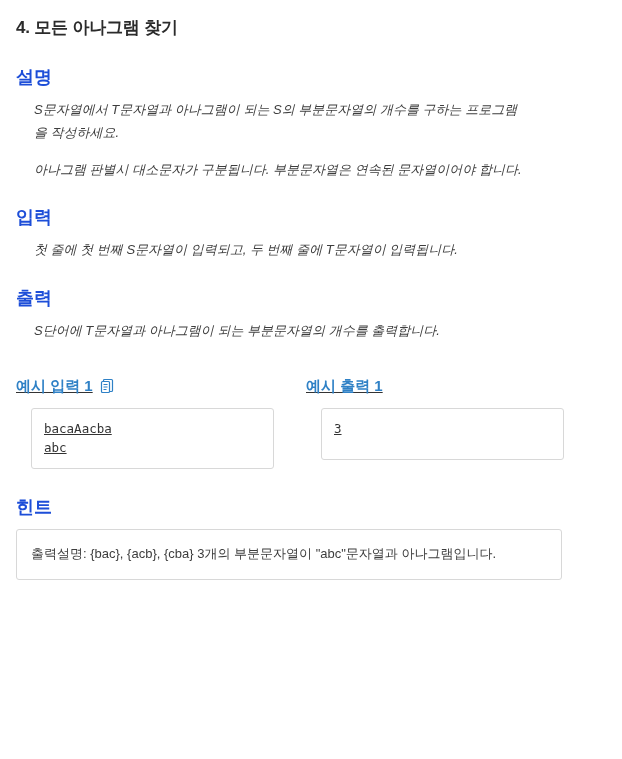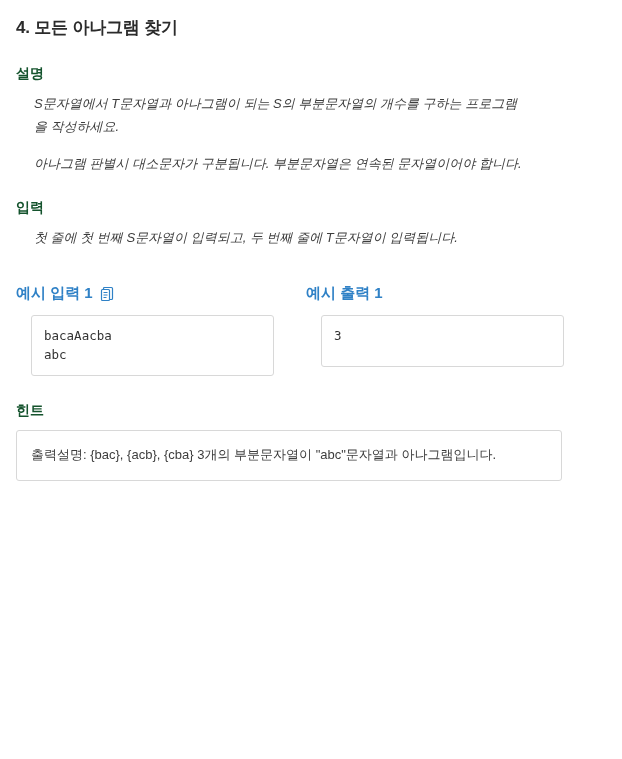--- a/index.html
+++ b/index.html
@@ -20,23 +20,23 @@
     padding: 12px 14px 20px 14px;
   }
   .title {
     font-size: 17px;
     font-weight: bold;
     color: #2b2b2b;
     margin: 4px 0 26px 2px;
     letter-spacing: -0.2px;
   }
   .section-heading {
-    font-size: 14px;
+    font-size: 18px;
     font-weight: bold;
-    color: #14532d;
+    color: #1d4ed8;
     margin: 0 0 10px 2px;
   }
   .section-block {
     margin-bottom: 24px;
   }
   .para {
     font-size: 13px;
     line-height: 1.75;
     color: #3d3d3d;
     margin: 0 0 14px 0;
@@ -47,20 +47,21 @@
   .para:last-child { margin-bottom: 0; }
 
   .examples-row {
     display: flex;
     gap: 30px;
     margin-top: 34px;
     margin-bottom: 26px;
   }
   .example-col {
     width: 265px;
+    text-decoration: underline;
   }
   .example-heading {
     font-size: 15px;
     font-weight: bold;
     color: #2f81c6;
     margin: 0 0 12px 2px;
     display: flex;
     align-items: center;
     gap: 7px;
   }
@@ -111,20 +112,24 @@
     <div class="section-heading">설명</div>
     <p class="para">S문자열에서 T문자열과 아나그램이 되는 S의 부분문자열의 개수를 구하는 프로그램을 작성하세요.</p>
     <p class="para">아나그램 판별시 대소문자가 구분됩니다. 부분문자열은 연속된 문자열이어야 합니다.</p>
   </div>
 
   <div class="section-block">
     <div class="section-heading">입력</div>
     <p class="para">첫 줄에 첫 번째 S문자열이 입력되고, 두 번째 줄에 T문자열이 입력됩니다.</p>
   </div>
 
+  <div class="section-block">
+    <div class="section-heading">출력</div>
+    <p class="para">S단어에 T문자열과 아나그램이 되는 부분문자열의 개수를 출력합니다.</p>
+  </div>
 
   <div class="examples-row">
     <div class="example-col">
       <div class="example-heading">
         <span>예시 입력 1</span>
         <span class="copy-icon">
           <svg width="14" height="16" viewBox="0 0 14 16" aria-hidden="true">
             <rect x="3.5" y="1.5" width="9" height="12" rx="1" fill="none" stroke="#2f81c6" stroke-width="1.2"></rect>
             <rect x="1.5" y="3.5" width="8" height="11" rx="1" fill="#ffffff" stroke="#2f81c6" stroke-width="1.2"></rect>
             <line x1="3.5" y1="6.5" x2="7.5" y2="6.5" stroke="#2f81c6" stroke-width="1"></line>

